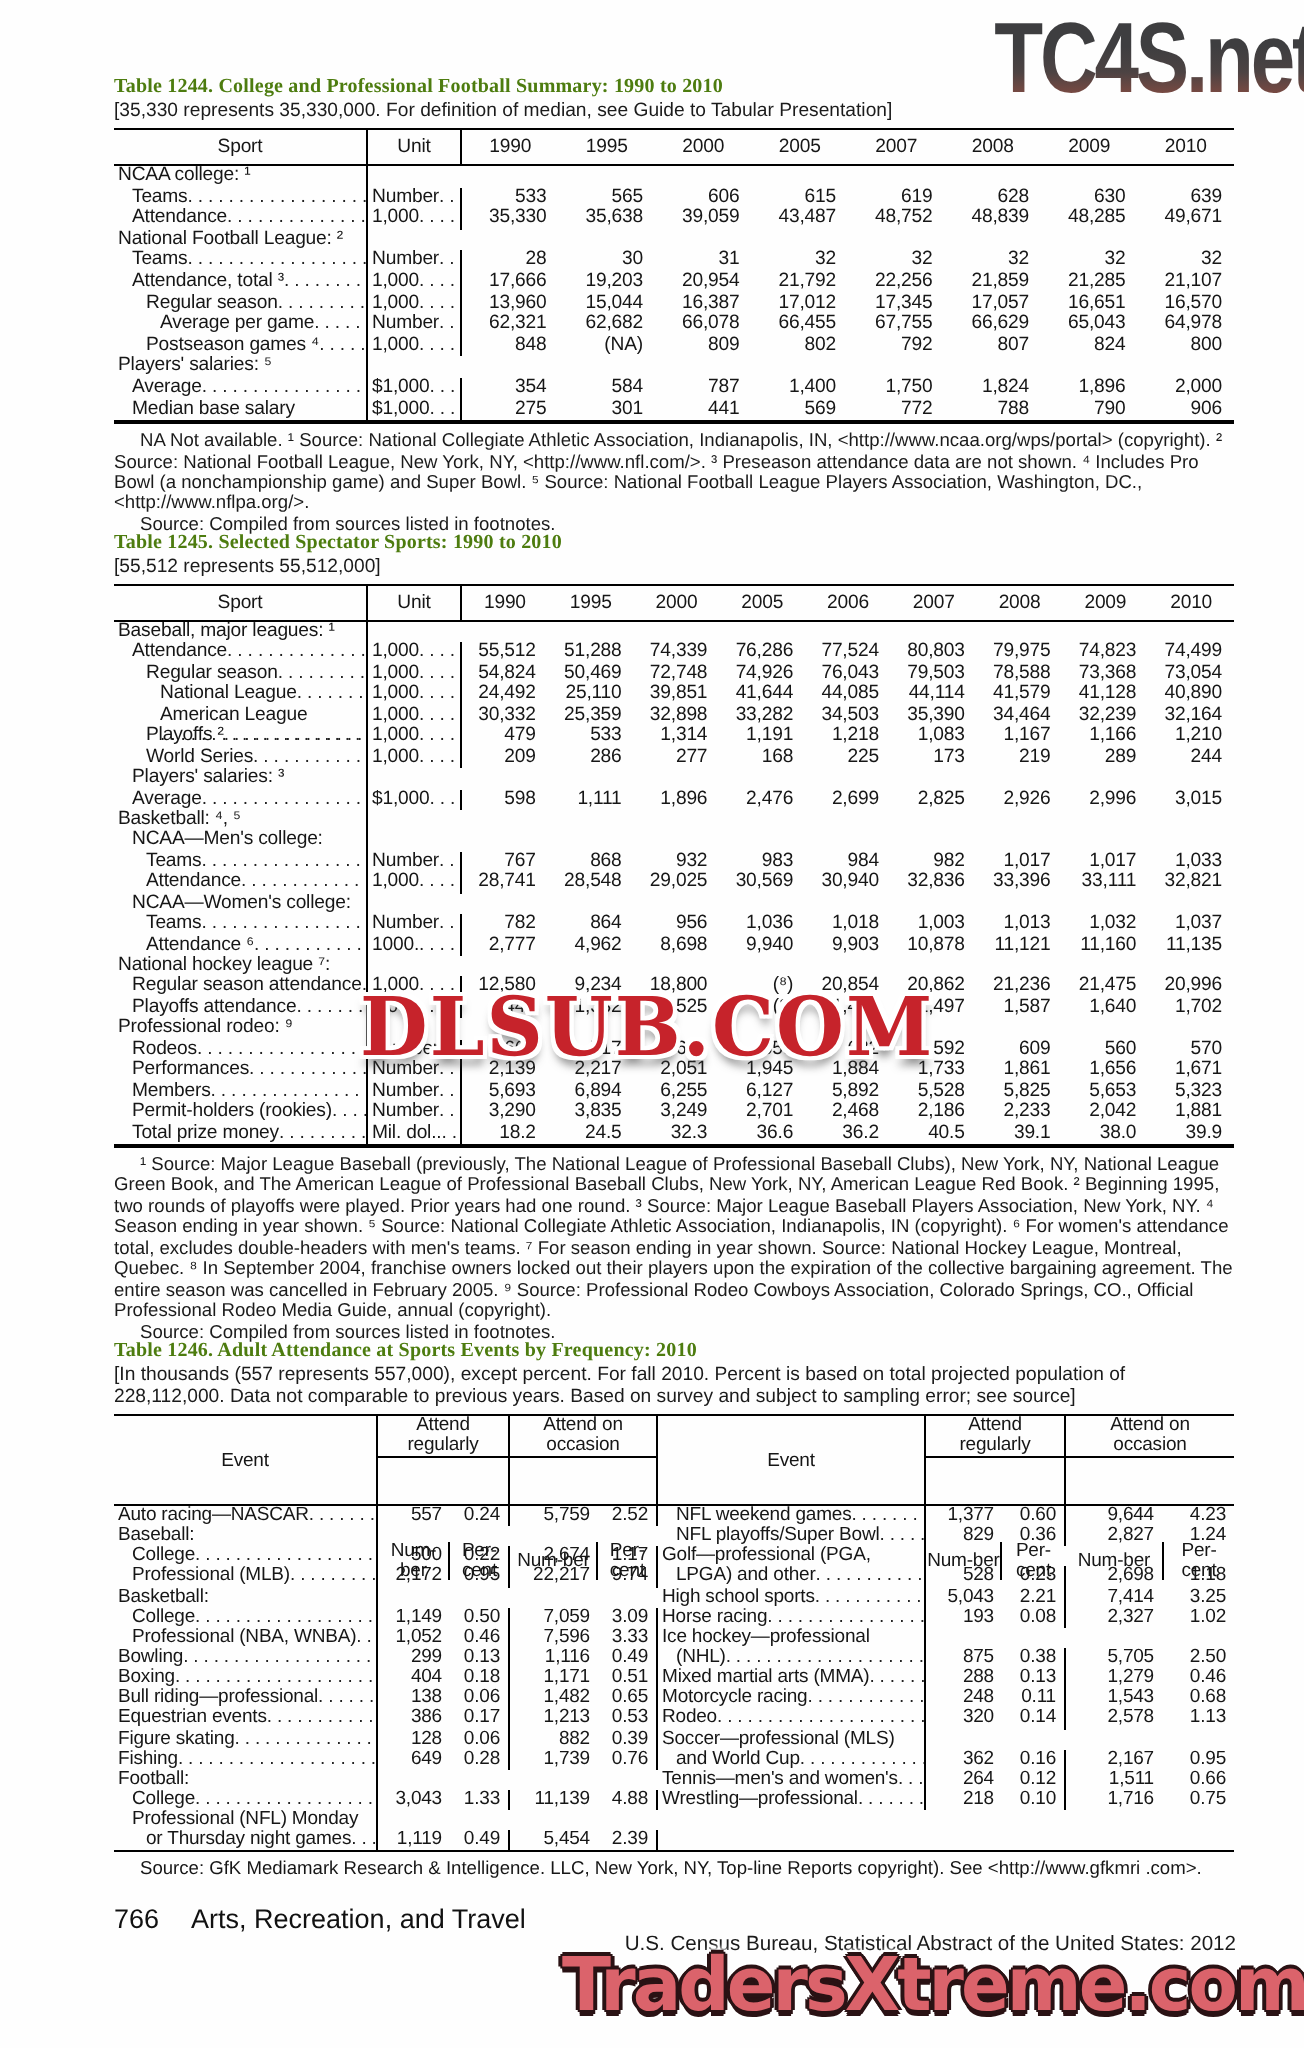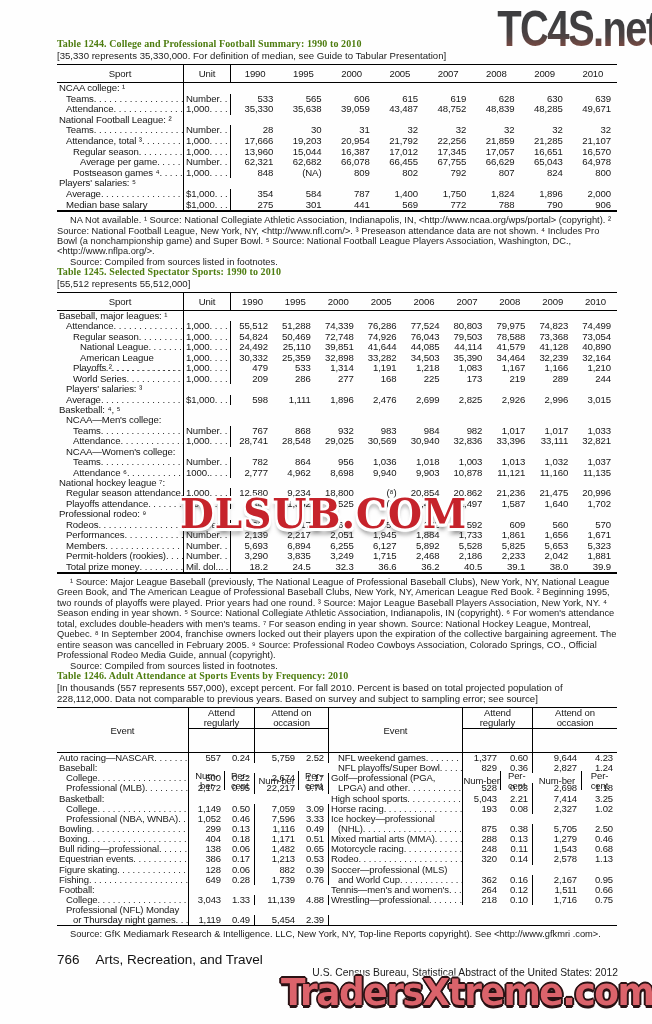--- a/index.html
+++ b/index.html
@@ -740,21 +740,21 @@
             <span class="lt">Permit-holders (rookies)</span>
             <span class="dots"></span>
           </div>
           <div class="c-unit">
             <span class="lt">Number</span>
             <span class="dots"></span>
           </div>
           <div class="c-val">3,290</div>
           <div class="c-val">3,835</div>
           <div class="c-val">3,249</div>
-          <div class="c-val">1,715</div>
+          <div class="c-val">2,701</div>
           <div class="c-val">2,468</div>
           <div class="c-val">2,186</div>
           <div class="c-val">2,233</div>
           <div class="c-val">2,042</div>
           <div class="c-val">1,881</div>
         </div>
         <div class="srow">
           <div class="c-label" style="padding-left: 9px;">
             <span class="lt">Total prize money</span>
             <span class="dots"></span>

